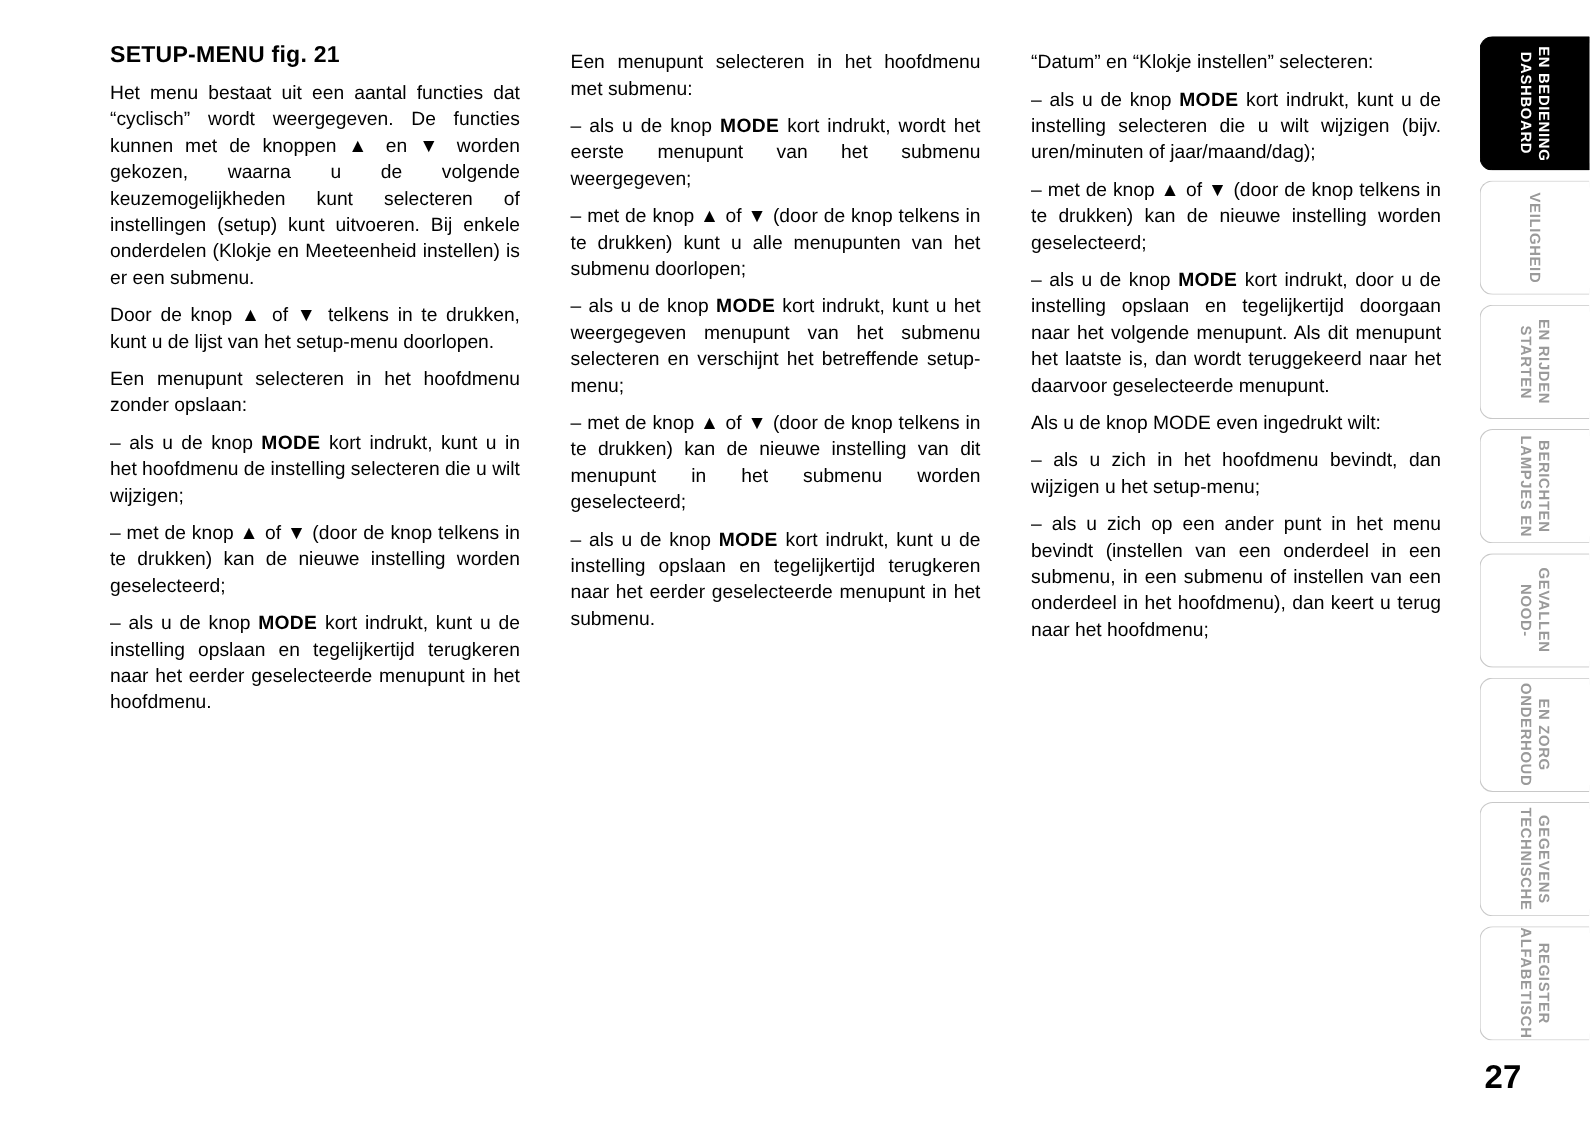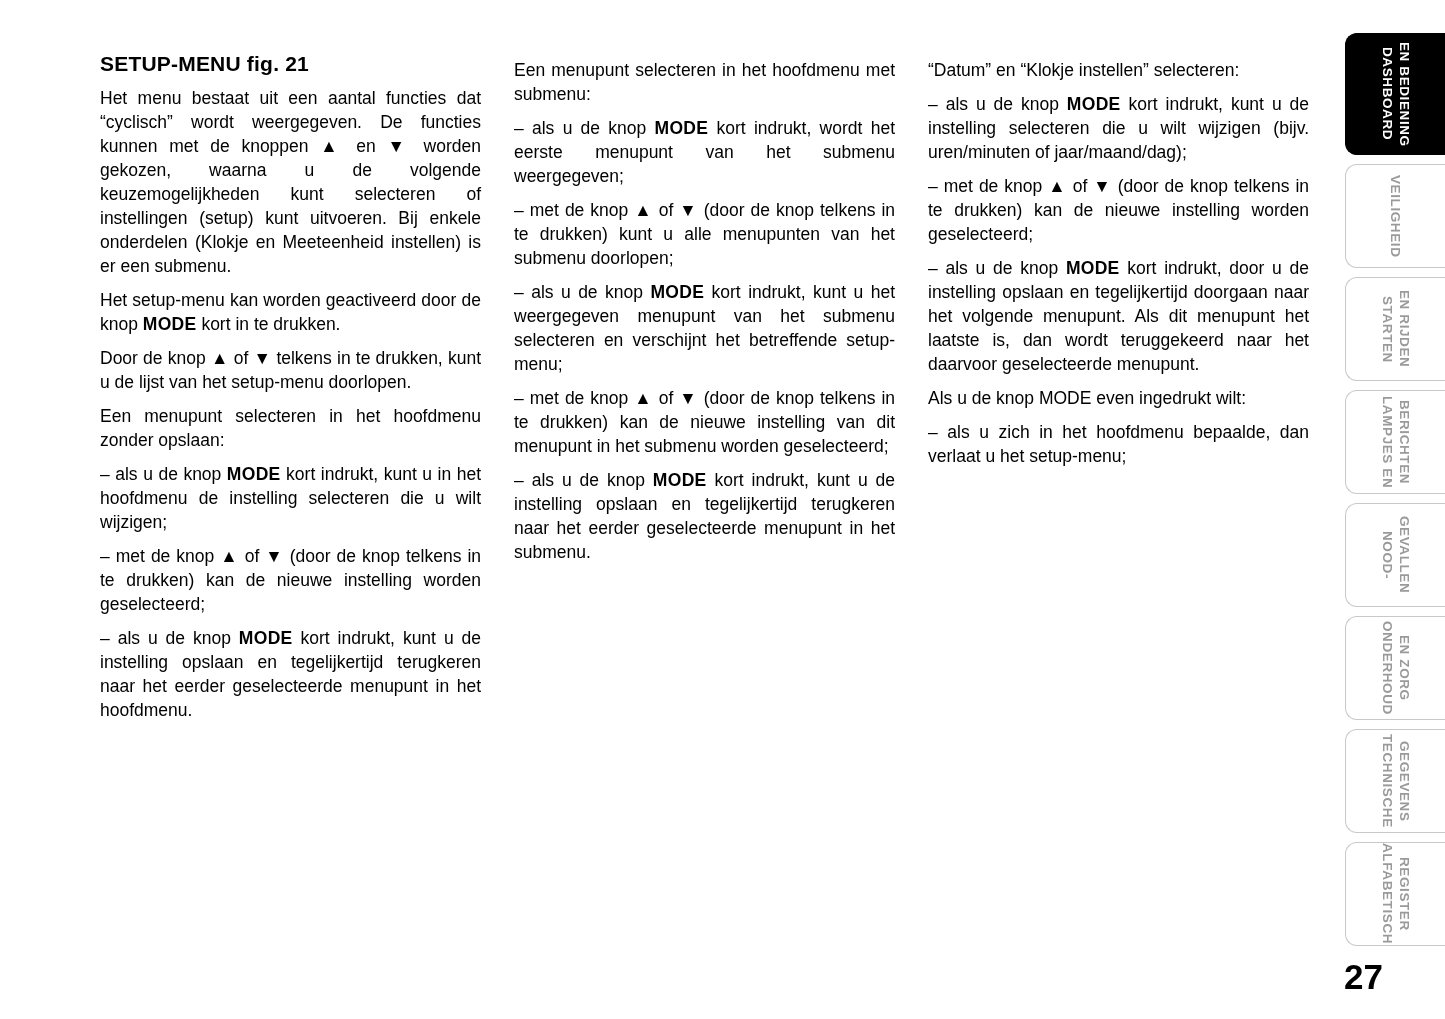--- a/index.html
+++ b/index.html
@@ -7,24 +7,24 @@
   body {
     font-family: "Liberation Sans", sans-serif;
     background: #ffffff;
     color: #000000;
     position: relative;
     overflow: hidden;
   }
   .content {
     position: absolute;
     left: 100px;
-    top: 52px;
+    top: 38px;
     width: 1210px;
     display: flex;
-    gap: 33px;
+    gap: 46px;
   }
   .col {
     width: 381px;
     text-align: justify;
     font-size: 17.5px;
     line-height: 24px;
     color: #000;
   }
   .blk { margin-bottom: 10px; }
   .h1 {
@@ -73,56 +73,56 @@
     font-size: 13.5px;
     letter-spacing: 0.6px;
     line-height: 17px;
     text-align: center;
     white-space: nowrap;
   }
   .page-number {
     position: absolute;
     right: 62px;
     bottom: 22px;
-    font-size: 35px;
+    font-size: 30px;
     font-weight: bold;
     text-align: center;
   }
 </style>
 </head>
 <body>
 
 <div class="page">
 
   <main class="content">
     <div class="col">
         <p class="blk h1"><span>SETUP-MENU fig. 21</span></p>
         <p class="blk "><span>Het menu bestaat uit een aantal functies dat “cyclisch” wordt weergegeven. De functies kunnen met de knoppen ▲ en ▼ worden gekozen, waarna u de volgende keuzemogelijkheden kunt selecteren of instellingen (setup) kunt uitvoeren. Bij enkele onderdelen (Klokje en Meeteenheid instellen) is er een submenu.</span></p>
-        <p class="blk "><span>Het setup-menu kan worden geactiveerd door de knop </span><span class="b">MODE</span><span> kort in te drukken.</span></p>
         <p class="blk "><span>Door de knop ▲ of ▼ telkens in te drukken, kunt u de lijst van het setup-menu doorlopen.</span></p>
         <p class="blk ital"><span>Een menupunt selecteren in het hoofdmenu zonder opslaan:</span></p>
         <p class="blk "><span>– als u de knop </span><span class="b">MODE</span><span> kort indrukt, kunt u in het hoofdmenu de instelling selecteren die u wilt wijzigen;</span></p>
         <p class="blk "><span>– met de knop ▲ of ▼ (door de knop telkens in te drukken) kan de nieuwe instelling worden geselecteerd;</span></p>
         <p class="blk "><span>– als u de knop </span><span class="b">MODE</span><span> kort indrukt, kunt u de instelling opslaan en tegelijkertijd terugkeren naar het eerder geselecteerde menupunt in het hoofdmenu.</span></p>
       </div>
     <div class="col">
         <p class="blk ital"><span>Een menupunt selecteren in het hoofdmenu met submenu:</span></p>
         <p class="blk "><span>– als u de knop </span><span class="b">MODE</span><span> kort indrukt, wordt het eerste menupunt van het submenu weergegeven;</span></p>
         <p class="blk "><span>– met de knop ▲ of ▼ (door de knop telkens in te drukken) kunt u alle menupunten van het submenu doorlopen;</span></p>
         <p class="blk "><span>– als u de knop </span><span class="b">MODE</span><span> kort indrukt, kunt u het weergegeven menupunt van het submenu selecteren en verschijnt het betreffende setup-menu;</span></p>
         <p class="blk "><span>– met de knop ▲ of ▼ (door de knop telkens in te drukken) kan de nieuwe instelling van dit menupunt in het submenu worden geselecteerd;</span></p>
         <p class="blk "><span>– als u de knop </span><span class="b">MODE</span><span> kort indrukt, kunt u de instelling opslaan en tegelijkertijd terugkeren naar het eerder geselecteerde menupunt in het submenu.</span></p>
       </div>
     <div class="col">
         <p class="blk ital"><span>“Datum” en “Klokje instellen” selecteren:</span></p>
         <p class="blk "><span>– als u de knop </span><span class="b">MODE</span><span> kort indrukt, kunt u de instelling selecteren die u wilt wijzigen (bijv. uren/minuten of jaar/maand/dag);</span></p>
         <p class="blk "><span>– met de knop ▲ of ▼ (door de knop telkens in te drukken) kan de nieuwe instelling worden geselecteerd;</span></p>
         <p class="blk "><span>– als u de knop </span><span class="b">MODE</span><span> kort indrukt, door u de instelling opslaan en tegelijkertijd doorgaan naar het volgende menupunt. Als dit menupunt het laatste is, dan wordt teruggekeerd naar het daarvoor geselecteerde menupunt.</span></p>
         <p class="blk ital"><span>Als u de knop MODE even ingedrukt wilt:</span></p>
-        <p class="blk "><span>– als u zich in het hoofdmenu bepaalde, dan verlaat u het setup-menu;</span></p>
+        <p class="blk "><span>– als u zich in het hoofdmenu bevindt, dan wijzigen u het setup-menu;</span></p>
+        <p class="blk "><span>– als u zich op een ander punt in het menu bevindt (instellen van een onderdeel in een submenu, in een submenu of instellen van een onderdeel in het hoofdmenu), dan keert u terug naar het hoofdmenu;</span></p>
       </div>
   </main>
 
   <nav class="tabs" id="tabs">
       <div class="tab active">
         <div class="tab-label">
           <div>DASHBOARD</div>
           <div>EN BEDIENING</div>
         </div>
       </div>

